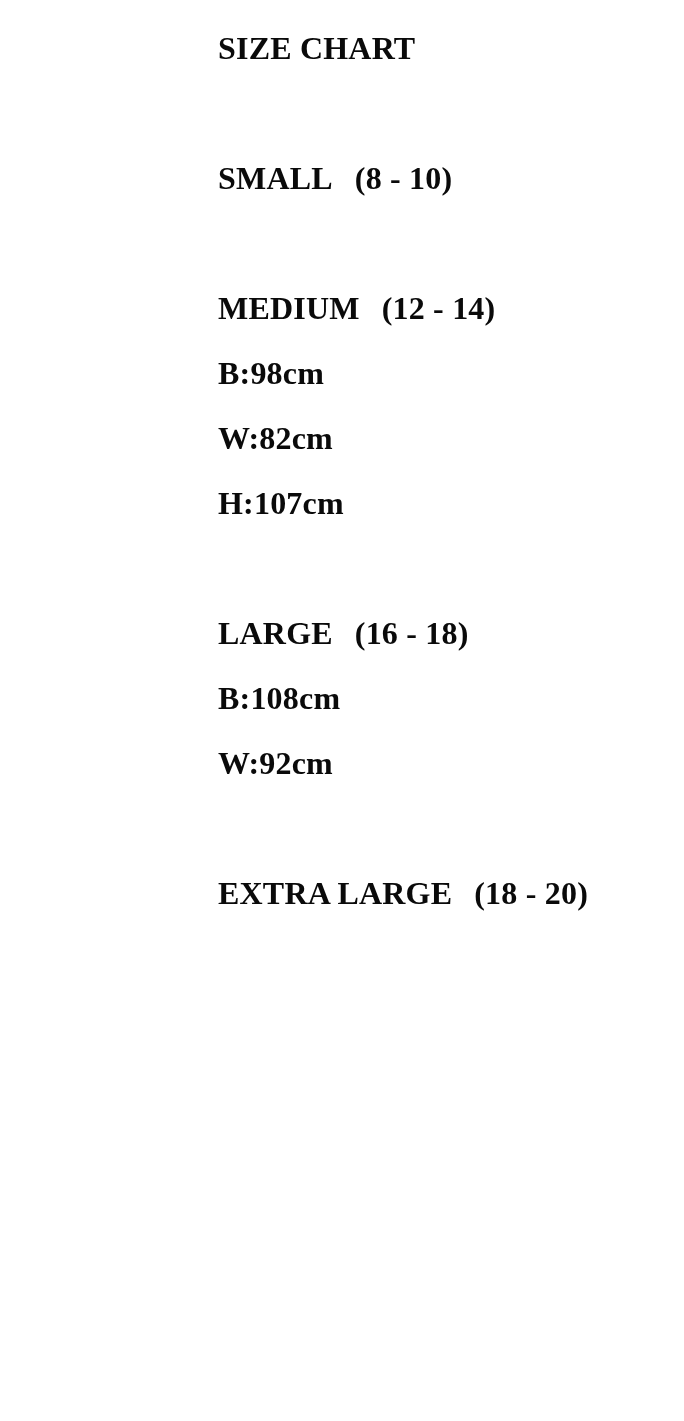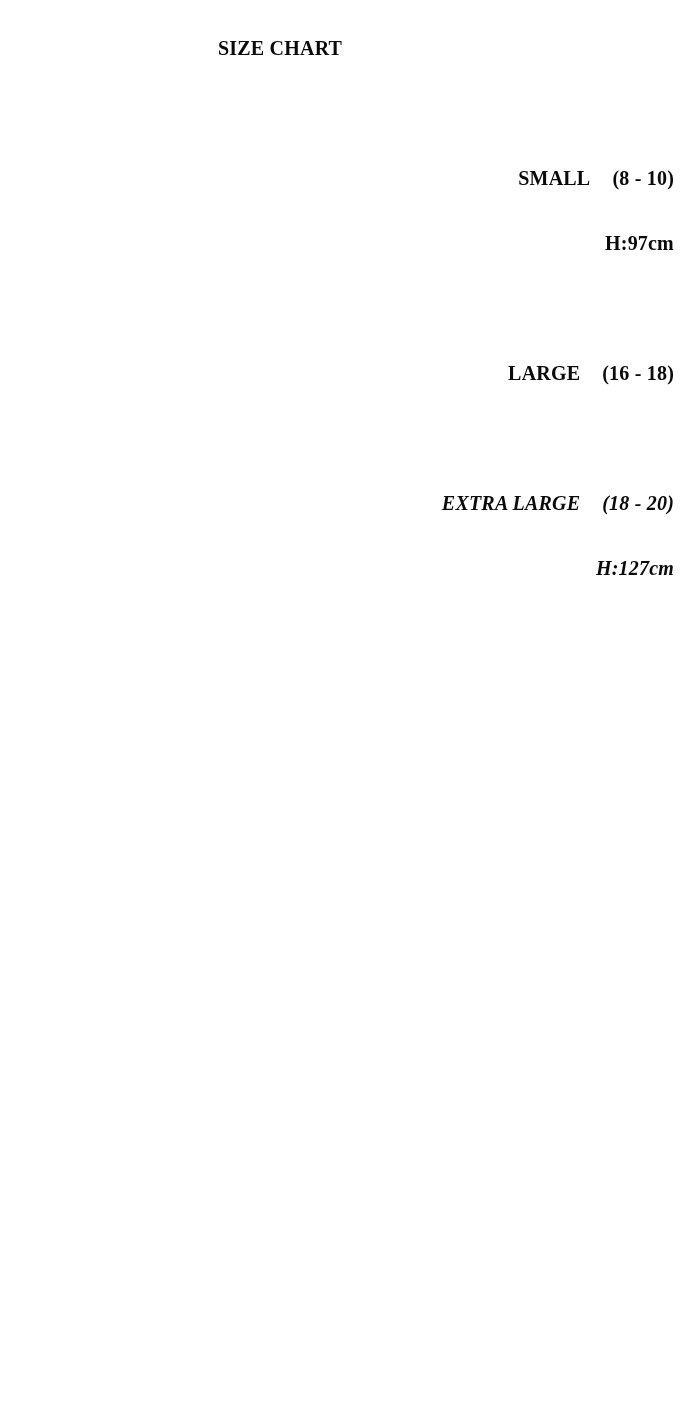--- a/index.html
+++ b/index.html
@@ -14,62 +14,68 @@
     font-family: "Liberation Serif", "DejaVu Serif", serif;
   }
   .doc {
     box-sizing: border-box;
     width: 684px;
     padding: 16px 10px 40px 218px;
     font-weight: 700;
   }
   .line {
     margin: 0;
-    font-size: 20px;
+    font-size: 32px;
     line-height: 65px;
     font-weight: 700;
     white-space: nowrap;
     letter-spacing: 0.2px;
   }
   .title {
     margin-bottom: 65px;
   }
   .size-section {
     margin-bottom: 65px;
-    text-align: right;
   }
   .size-section:last-child {
     margin-bottom: 0;
-    font-style: italic;
   }
   .range {
     margin-left: 22px;
   }
 </style>
 </head>
 <body>
 
 <div class="doc">
 
   <h1 class="line title">SIZE CHART</h1>
 
   <section class="size-section">
     <p class="line">
       <span>SMALL</span><span class="range">(8 - 10)</span>
     </p>
-    <p class="line">H:97cm</p>
   </section>
 
+  <section class="size-section">
+    <p class="line">
+      <span>MEDIUM</span><span class="range">(12 - 14)</span>
+    </p>
+    <p class="line">B:98cm</p>
+    <p class="line">W:82cm</p>
+    <p class="line">H:107cm</p>
+  </section>
 
   <section class="size-section">
     <p class="line">
       <span>LARGE</span><span class="range">(16 - 18)</span>
     </p>
+    <p class="line">B:108cm</p>
+    <p class="line">W:92cm</p>
   </section>
 
   <section class="size-section">
     <p class="line">
       <span>EXTRA LARGE</span><span class="range">(18 - 20)</span>
     </p>
-    <p class="line">H:127cm</p>
   </section>
 
 </div>
 
 </body></html>

